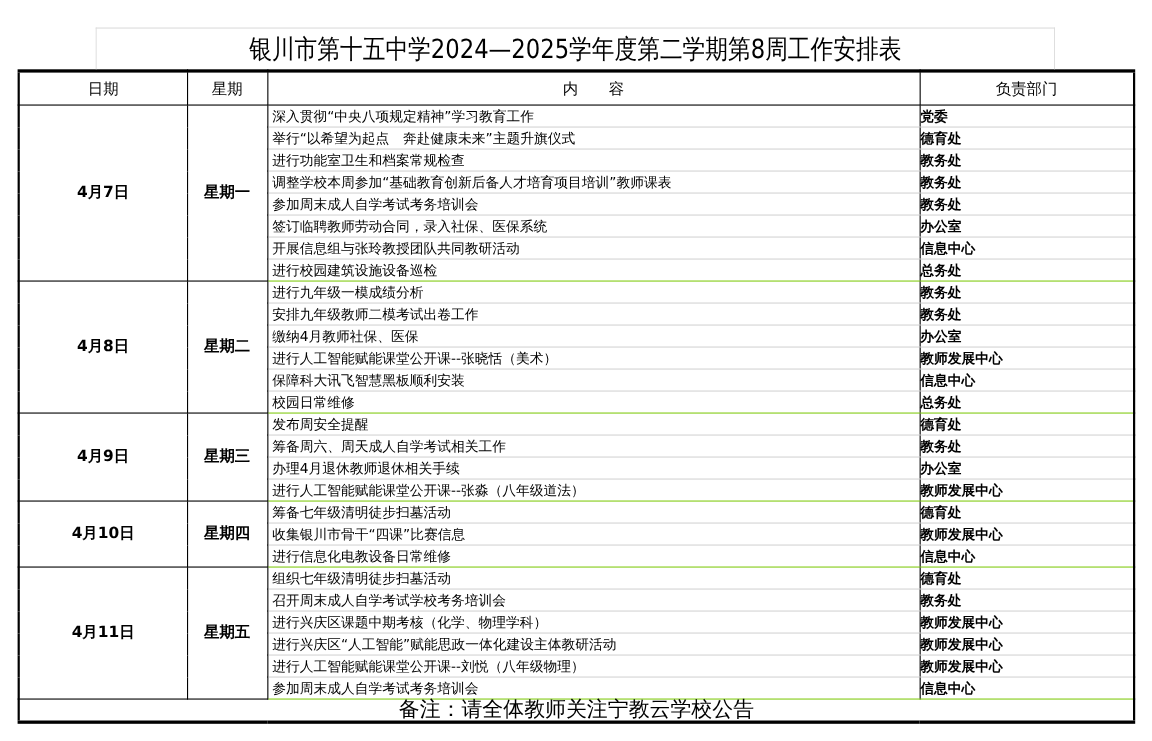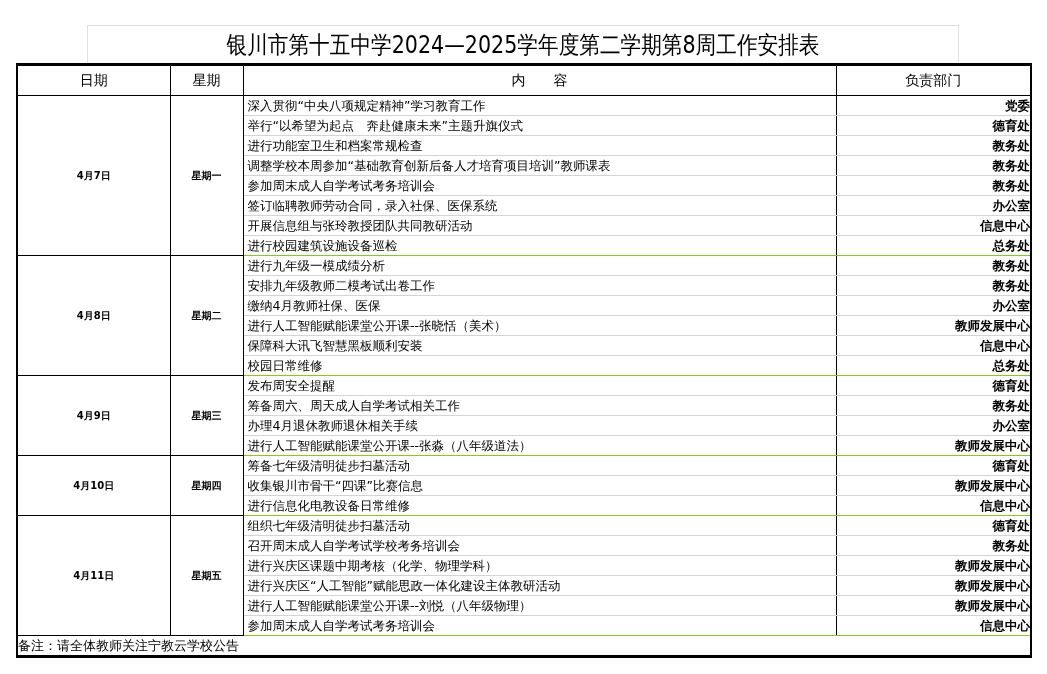--- a/index.html
+++ b/index.html
@@ -11,26 +11,26 @@
                font-family: "DejaVu Sans", sans-serif; font-size: 24px; letter-spacing: 0px;
                transform: scaleX(0.86); transform-origin: center; white-space: nowrap; }
   table { border-collapse: collapse; width: 1014px; table-layout: fixed;
           border-top: 3px solid #000; border-left: 2px solid #000; border-right: 2px solid #000; border-bottom: 3px solid #000; border-radius: 18px; }
   col.c-date { width: 153px; }
   col.c-week { width: 73px; }
   col.c-content { width: 593px; }
   col.c-dept { width: 195px; }
   th { height: 29px; font-weight: normal; font-size: 14px; border: 1px solid #000; padding: 0; }
   td { font-size: 12.5px; height: 19px; padding: 0; line-height: 19px; }
-  td.date, td.week { text-align: center; font-size: 10px; border: 1px solid #000; font-weight: bold; }
+  td.date, td.week { text-align: center; font-size: 14px; border: 1px solid #000; font-weight: bold; }
   td.content { padding-left: 4px; font-weight: normal; border-left: 1px solid #000; border-right: 1.5px solid #000;
                border-bottom: 1px solid #d4d4d4; white-space: nowrap; overflow: hidden; }
-  td.dept { text-align: right; font-weight: bold; border-bottom: 1px solid #d4d4d4; }
+  td.dept { text-align: left; font-weight: bold; border-bottom: 1px solid #d4d4d4; }
   tr.group-end td.content, tr.group-end td.dept { border-bottom: 1px solid #84cc16; }
-  td.footer { text-align: left; font-size: 13px; height: 19px; border-top: 1px solid #000; }
+  td.footer { text-align: center; font-size: 19px; height: 19px; border-top: 1px solid #000; }
 </style>
 </head>
 <body>
 
 <div class="sheet">
   <div class="title-box">
     <span>银川市第十五中学2024—2025学年度第二学期第8周工作安排表</span>
   </div>
   <table>
     <colgroup>

